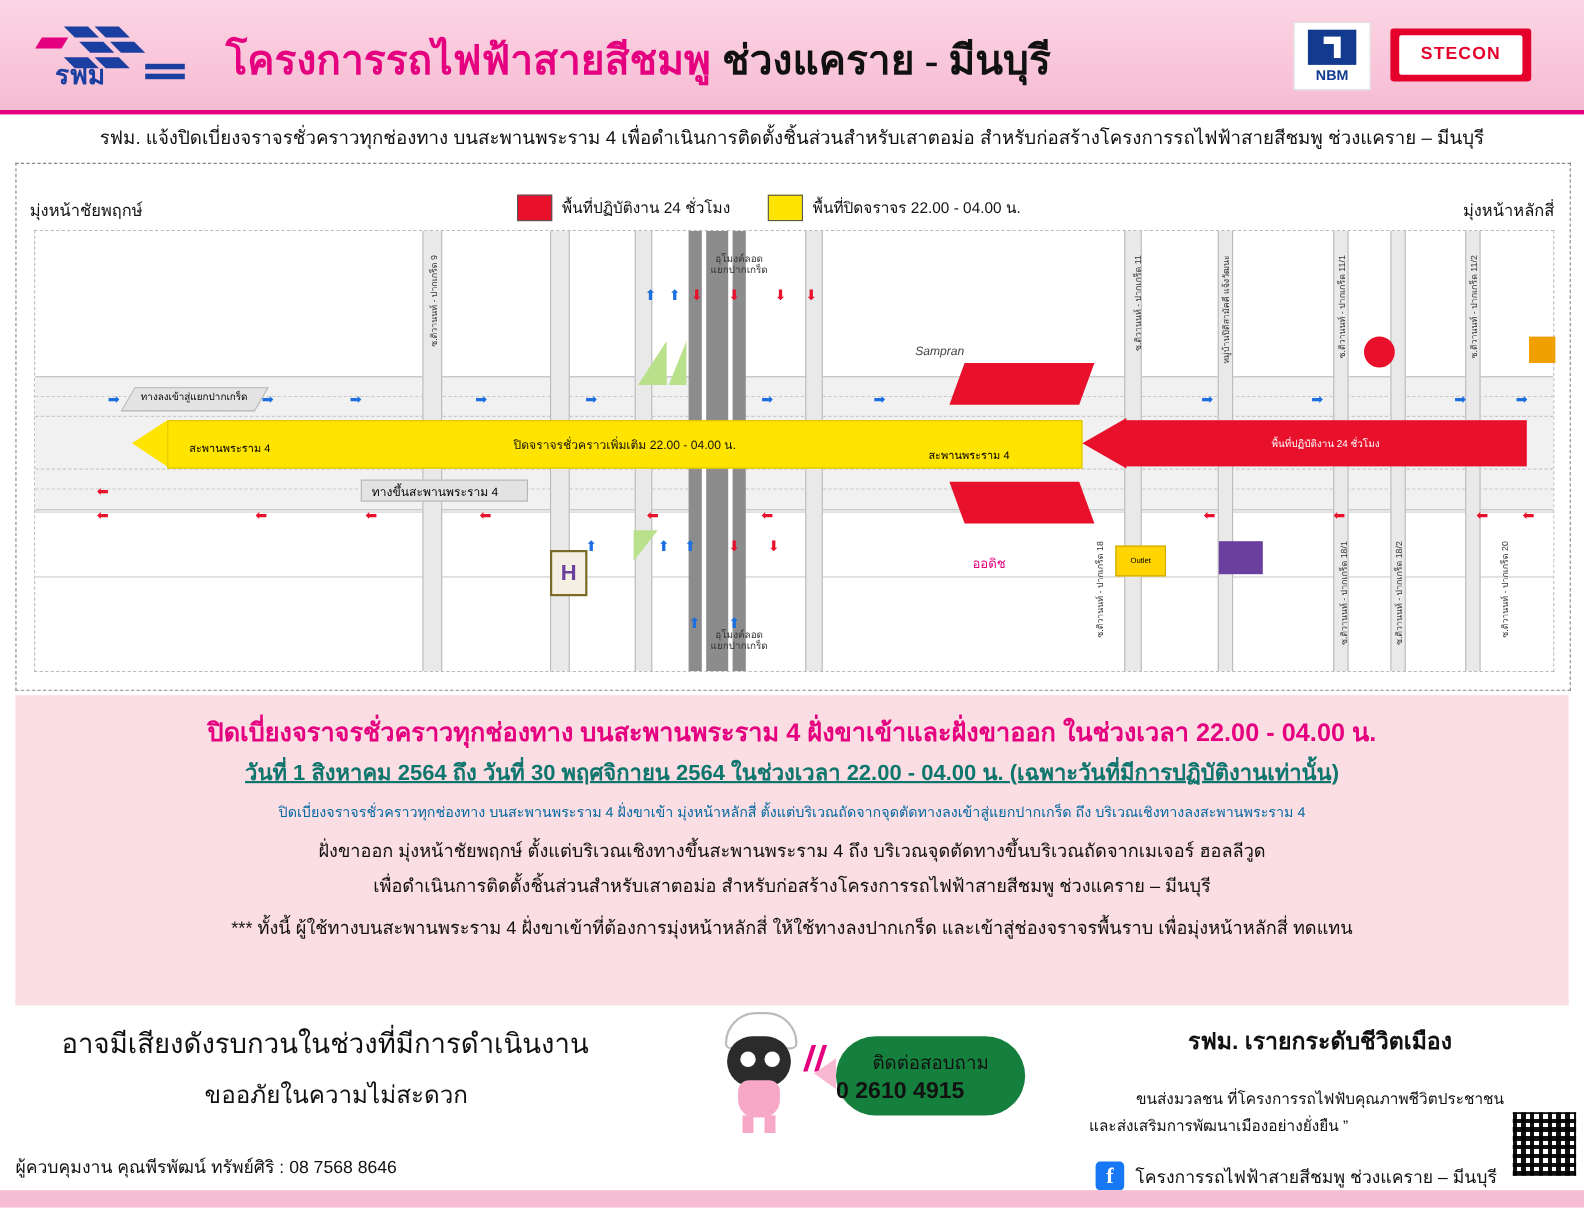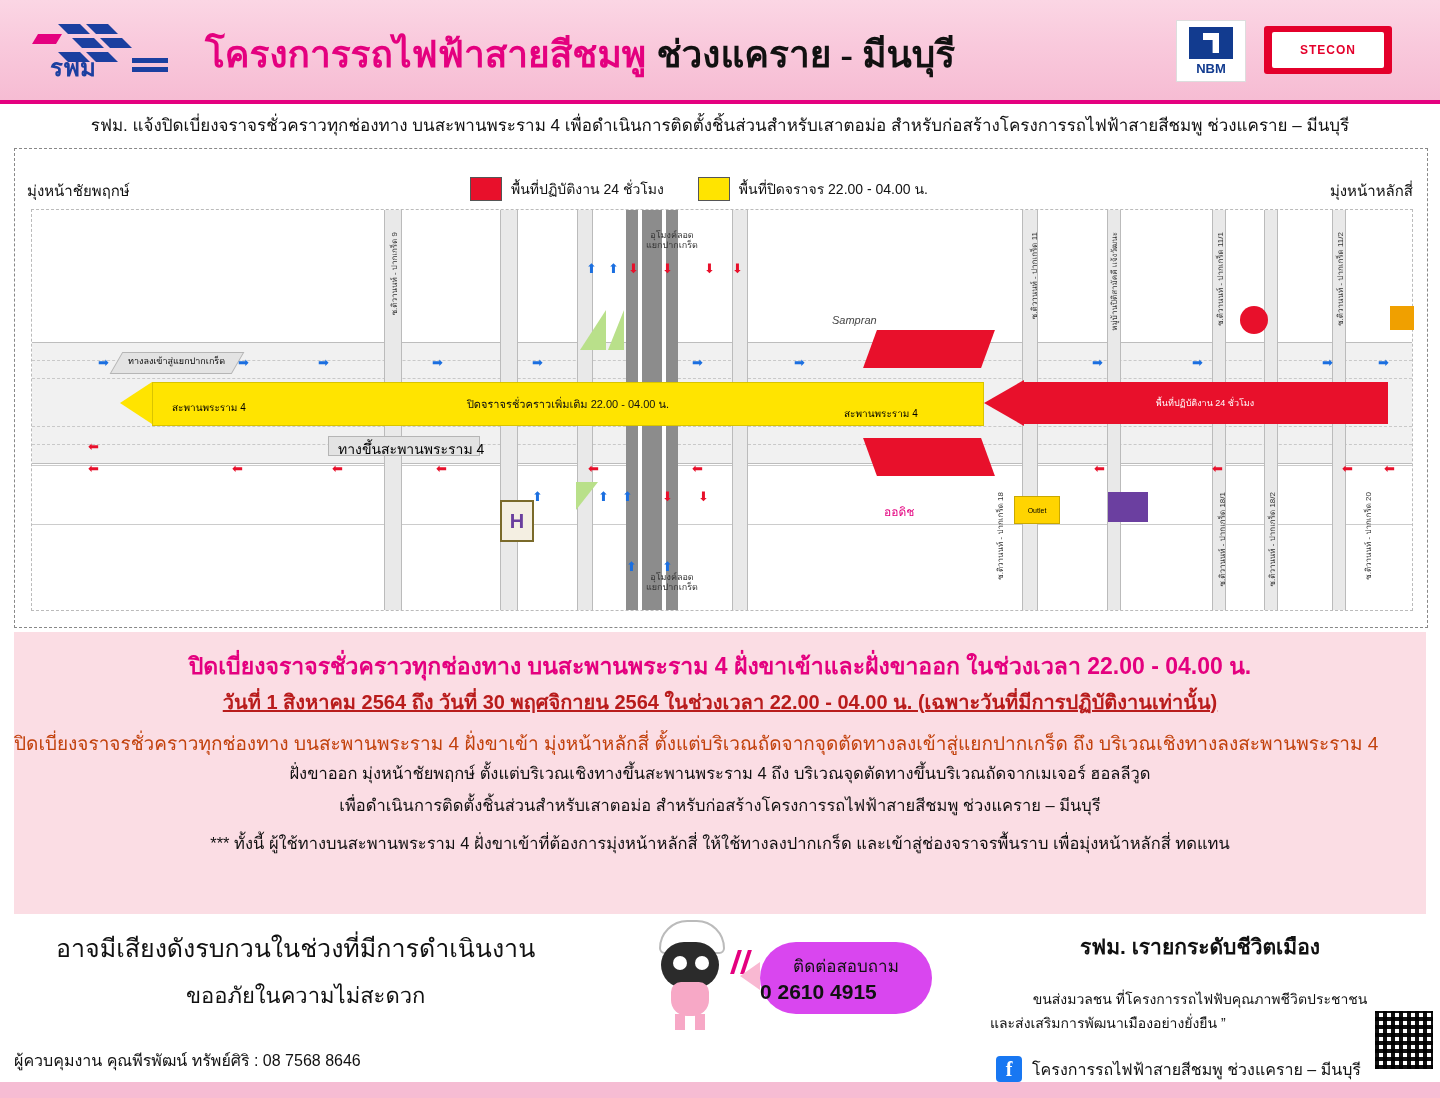--- a/index.html
+++ b/index.html
@@ -37,21 +37,21 @@
      clip-path:polygon(0 0,100% 0,100% 100%,60% 100%,60% 35%,0 35%);}
   .nbm-logo .txt{position:absolute;left:0;top:40px;width:68px;text-align:center;font-size:13px;font-weight:bold;color:#123b8f;}
   .stecon-logo{
     position:absolute;left:1264px;top:26px;width:128px;height:48px;
     background:#e4002b;border-radius:3px;
   }
   .stecon-logo .inner{
     position:absolute;left:8px;top:6px;width:112px;height:36px;background:#fff;
     border-radius:2px;display:flex;align-items:center;justify-content:center;
   }
-  .stecon-logo .inner span{color:#e4002b;font-weight:bold;font-size:12px;letter-spacing:1px;}
+  .stecon-logo .inner span{color:#e4002b;font-weight:bold;font-size:16px;letter-spacing:1px;}
 
   
   .subtitle{
     position:absolute;left:0;top:104px;width:1440px;height:40px;
     display:flex;align-items:center;justify-content:center;
     font-size:17px;color:#111;
   }
 
   
   .map-panel{
@@ -94,33 +94,33 @@
   .tri{position:absolute;width:0;height:0;border-style:solid;}
   .poi{position:absolute;font-size:8px;}
   .hosp{position:absolute;width:30px;height:38px;background:#f4efe2;border:2px solid #7a6a2a;display:flex;align-items:center;justify-content:center;color:#6a3f9e;font-weight:bold;font-size:20px;}
 
   
   .notice{
     position:absolute;left:14px;top:632px;width:1412px;height:282px;
     background:#fbdde4;
   }
   .notice .l1{position:absolute;left:0;top:16px;width:100%;text-align:center;font-size:23px;font-weight:bold;color:#e4007f;}
-  .notice .l2{position:absolute;left:0;top:54px;width:100%;text-align:center;font-size:20px;font-weight:bold;color:#b91c1c;text-decoration:underline;}
-  .notice .l3{position:absolute;left:0;top:96px;width:100%;font-size:19px;color:#c2410c;}
+  .notice .l2{position:absolute;left:0;top:54px;width:100%;text-align:center;font-size:20px;font-weight:bold;color:#0f766e;text-decoration:underline;}
+  .notice .l3{position:absolute;left:0;top:96px;width:100%;text-align:center;font-size:13px;color:#0369a1;}
   .notice .l4{position:absolute;left:0;top:128px;width:100%;text-align:center;font-size:16.5px;color:#111;}
   .notice .l5{position:absolute;left:0;top:160px;width:100%;text-align:center;font-size:16.5px;color:#111;}
   .notice .l6{position:absolute;left:0;top:198px;width:100%;text-align:center;font-size:16.5px;color:#111;}
   .notice .l7{position:absolute;left:0;top:230px;width:100%;text-align:center;font-size:16.5px;color:#111;}
 
   
   .foot-l1{position:absolute;left:56px;top:928px;font-size:25px;color:#111;}
   .foot-l2{position:absolute;left:186px;top:978px;font-size:22px;color:#111;}
   .foot-contact-wrap{position:absolute;left:752px;top:942px;width:180px;height:72px;}
   .bubble{
-    position:absolute;left:8px;top:0;width:172px;height:72px;background:#d946ef;border-radius:36px;
+    position:absolute;left:8px;top:0;width:172px;height:72px;background:#15803d;border-radius:36px;
   }
   .bubble .t1{position:absolute;left:0;top:10px;width:172px;text-align:center;font-size:17px;color:#111;}
   .bubble .t2{position:absolute;left:0;top:38px;width:172px;text-align:left;font-size:21px;font-weight:bold;color:#111;}
   .bubble-tail{position:absolute;left:-12px;top:20px;width:0;height:0;border-top:14px solid transparent;border-bottom:14px solid transparent;border-right:20px solid #f9b8d2;}
   .slash{position:absolute;top:8px;width:4px;height:24px;background:#e4007f;transform:skewX(-18deg);}
 
   .mascot{position:absolute;left:645px;top:920px;width:90px;height:110px;}
   .m-hat{position:absolute;left:14px;top:0;width:62px;height:30px;background:#fff;border:2px solid #bbb;border-radius:30px 30px 6px 6px;}
   .m-head{position:absolute;left:16px;top:22px;width:58px;height:46px;background:#2b2b2b;border-radius:26px;}
   .m-eye{position:absolute;top:36px;width:14px;height:14px;background:#fff;border-radius:50%;}
@@ -233,21 +233,21 @@
       <div class="red-band" style="left:990px;top:172px;width:366px;height:42px;">
         <span>พื้นที่ปฏิบัติงาน 24 ชั่วโมง</span>
       </div>
       <div class="tri" style="left:952px;top:170px;border-width:23px 40px 23px 0;border-color:transparent #e8102b transparent transparent;"></div>
       <div class="red-band" style="left:838px;top:120px;width:118px;height:38px;transform:skewX(-20deg);"></div>
       <div class="red-band" style="left:838px;top:228px;width:118px;height:38px;transform:skewX(20deg);"></div>
 
       <div class="grey-chip" style="left:84px;top:142px;width:120px;height:20px;transform:skewX(-30deg);"></div>
       <div class="poi" style="left:96px;top:144px;font-size:9px;">ทางลงเข้าสู่แยกปากเกร็ด</div>
       <div class="grey-chip" style="left:296px;top:226px;width:150px;height:18px;"></div>
-      <div class="poi" style="left:306px;top:228px;font-size:14px;">ทางขึ้นสะพานพระราม 4</div>
+      <div class="poi" style="left:306px;top:228px;font-size:11px;">ทางขึ้นสะพานพระราม 4</div>
       <div class="poi" style="left:140px;top:190px;font-size:10px;">สะพานพระราม 4</div>
       <div class="poi" style="left:812px;top:196px;font-size:10px;">สะพานพระราม 4</div>
 
       <div class="tri" style="left:548px;top:100px;border-width:0 0 40px 26px;border-color:transparent transparent #b9e08a transparent;"></div>
       <div class="tri" style="left:576px;top:100px;border-width:0 0 40px 16px;border-color:transparent transparent #b9e08a transparent;"></div>
       <div class="tri" style="left:544px;top:272px;border-width:28px 22px 0 0;border-color:#b9e08a transparent transparent transparent;"></div>
 
       <div class="arrow a-blue" style="left:66px;top:146px;">➡</div>
       <div class="arrow a-blue" style="left:206px;top:146px;">➡</div>
       <div class="arrow a-blue" style="left:286px;top:146px;">➡</div>

